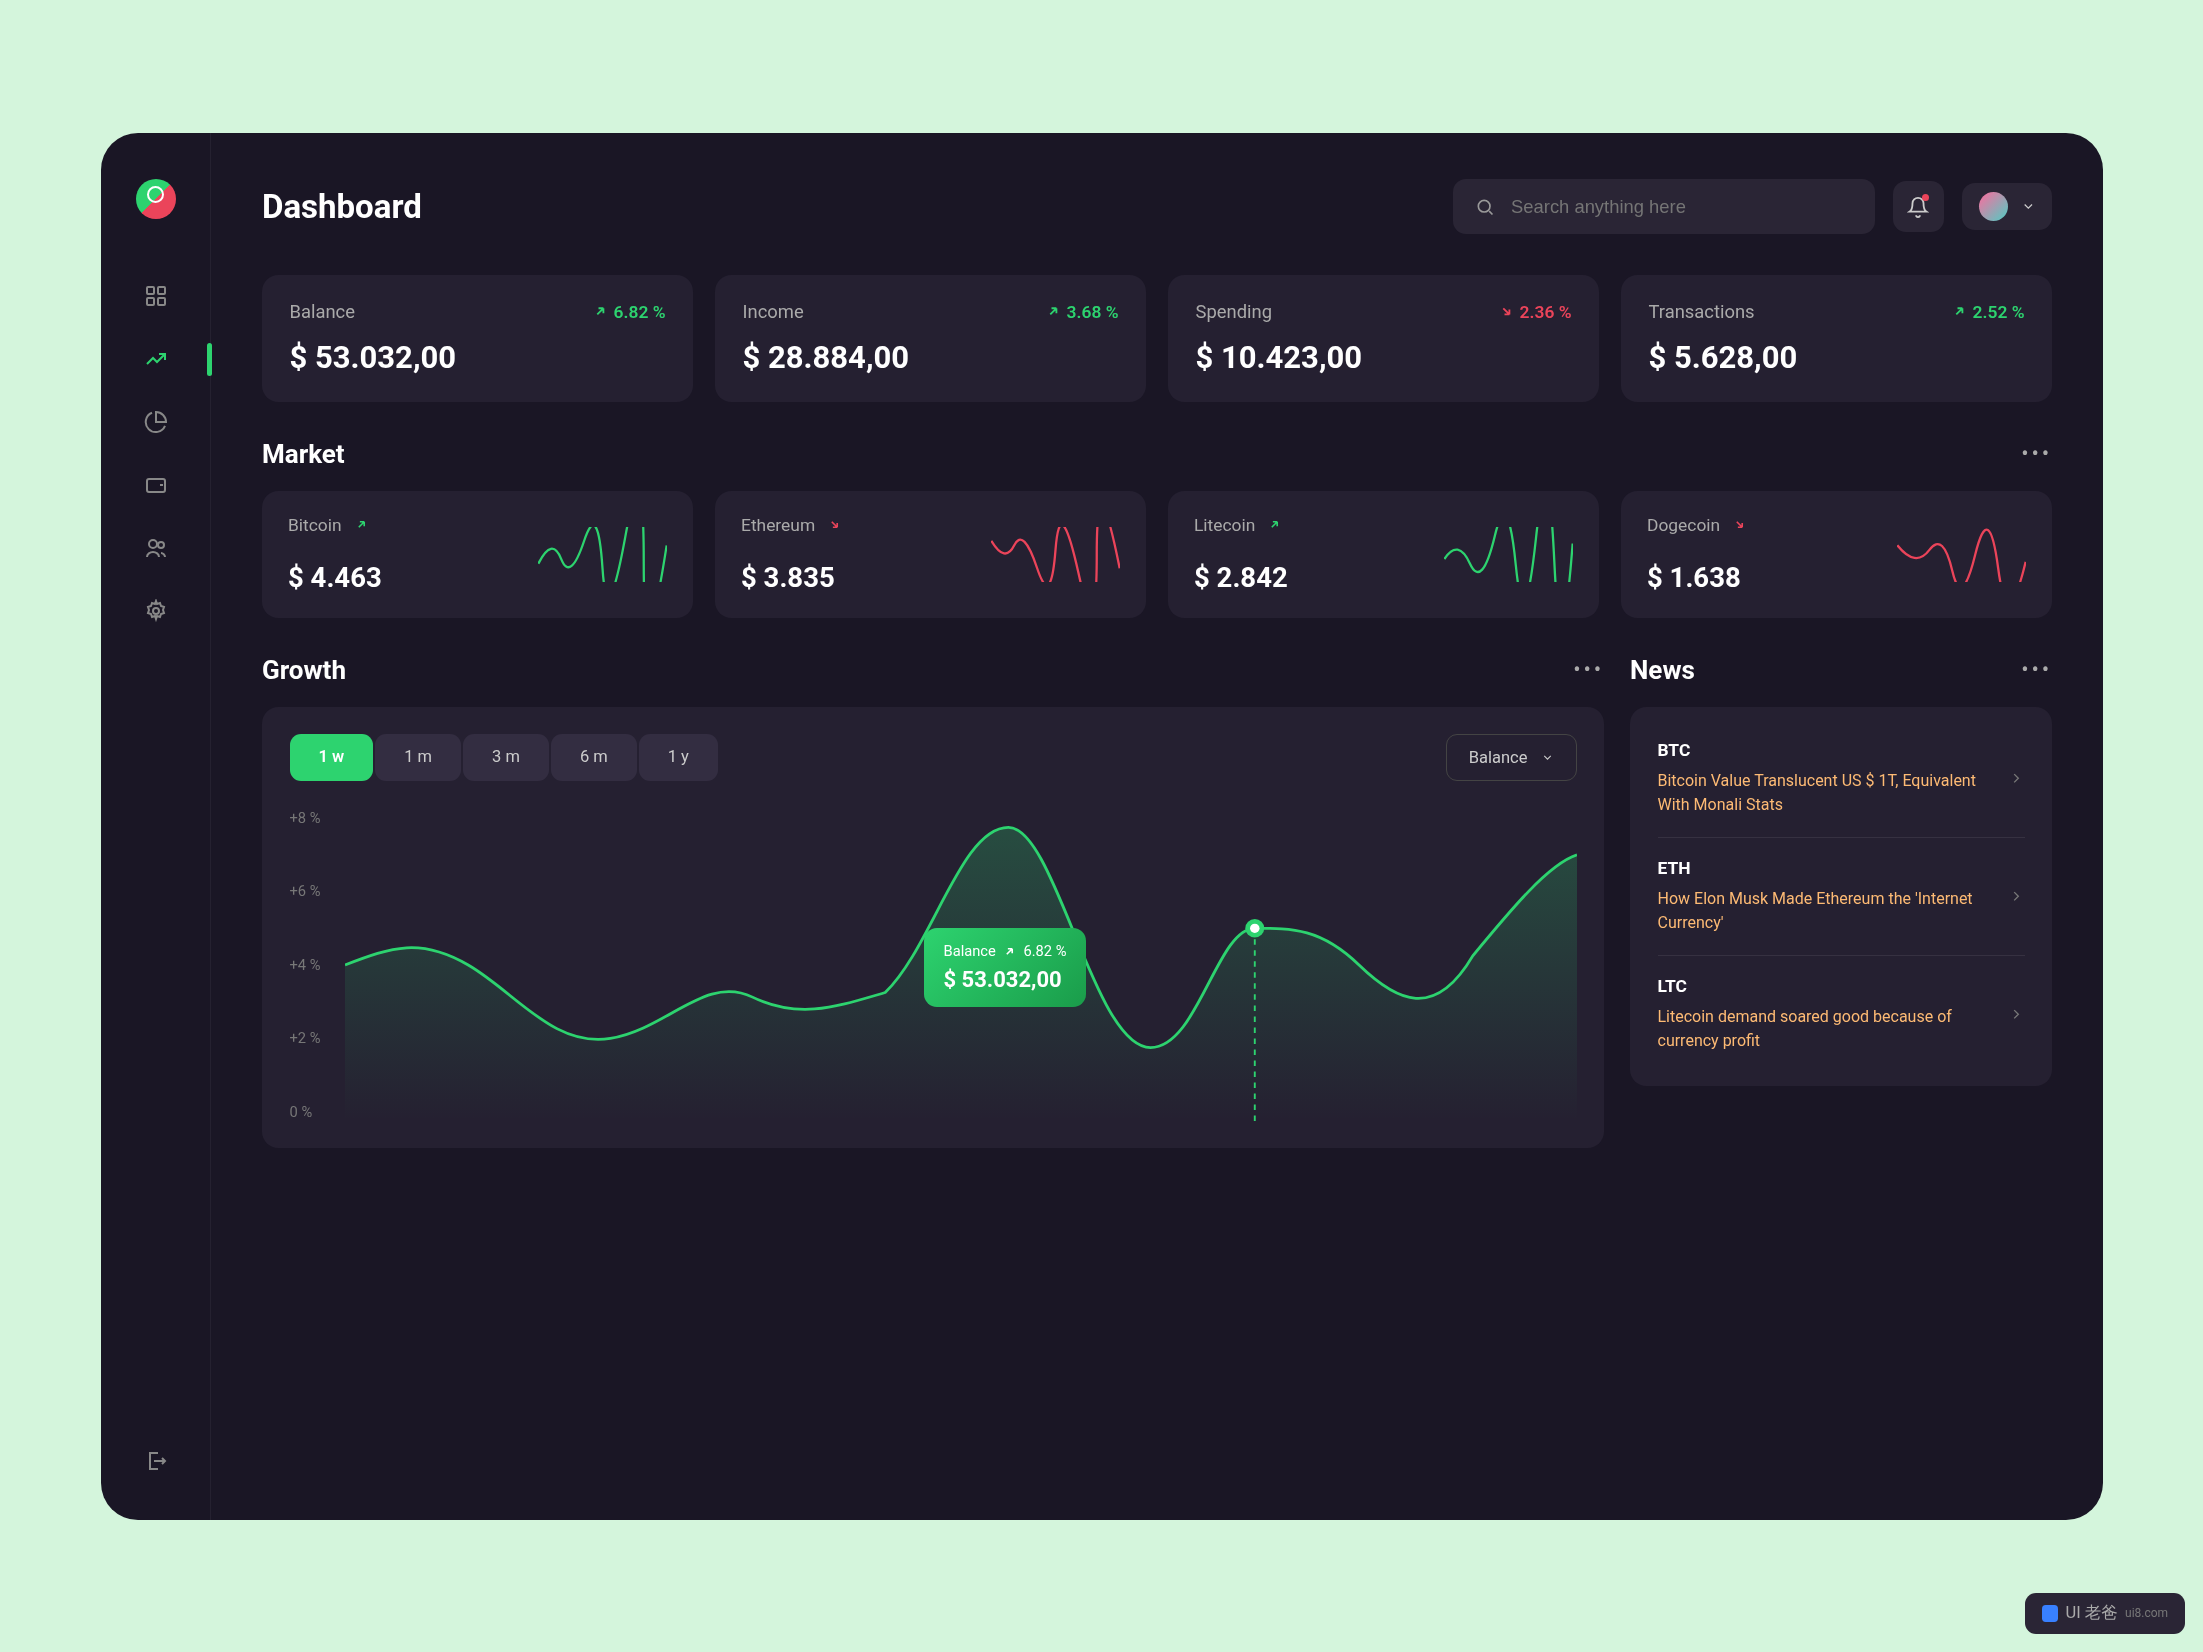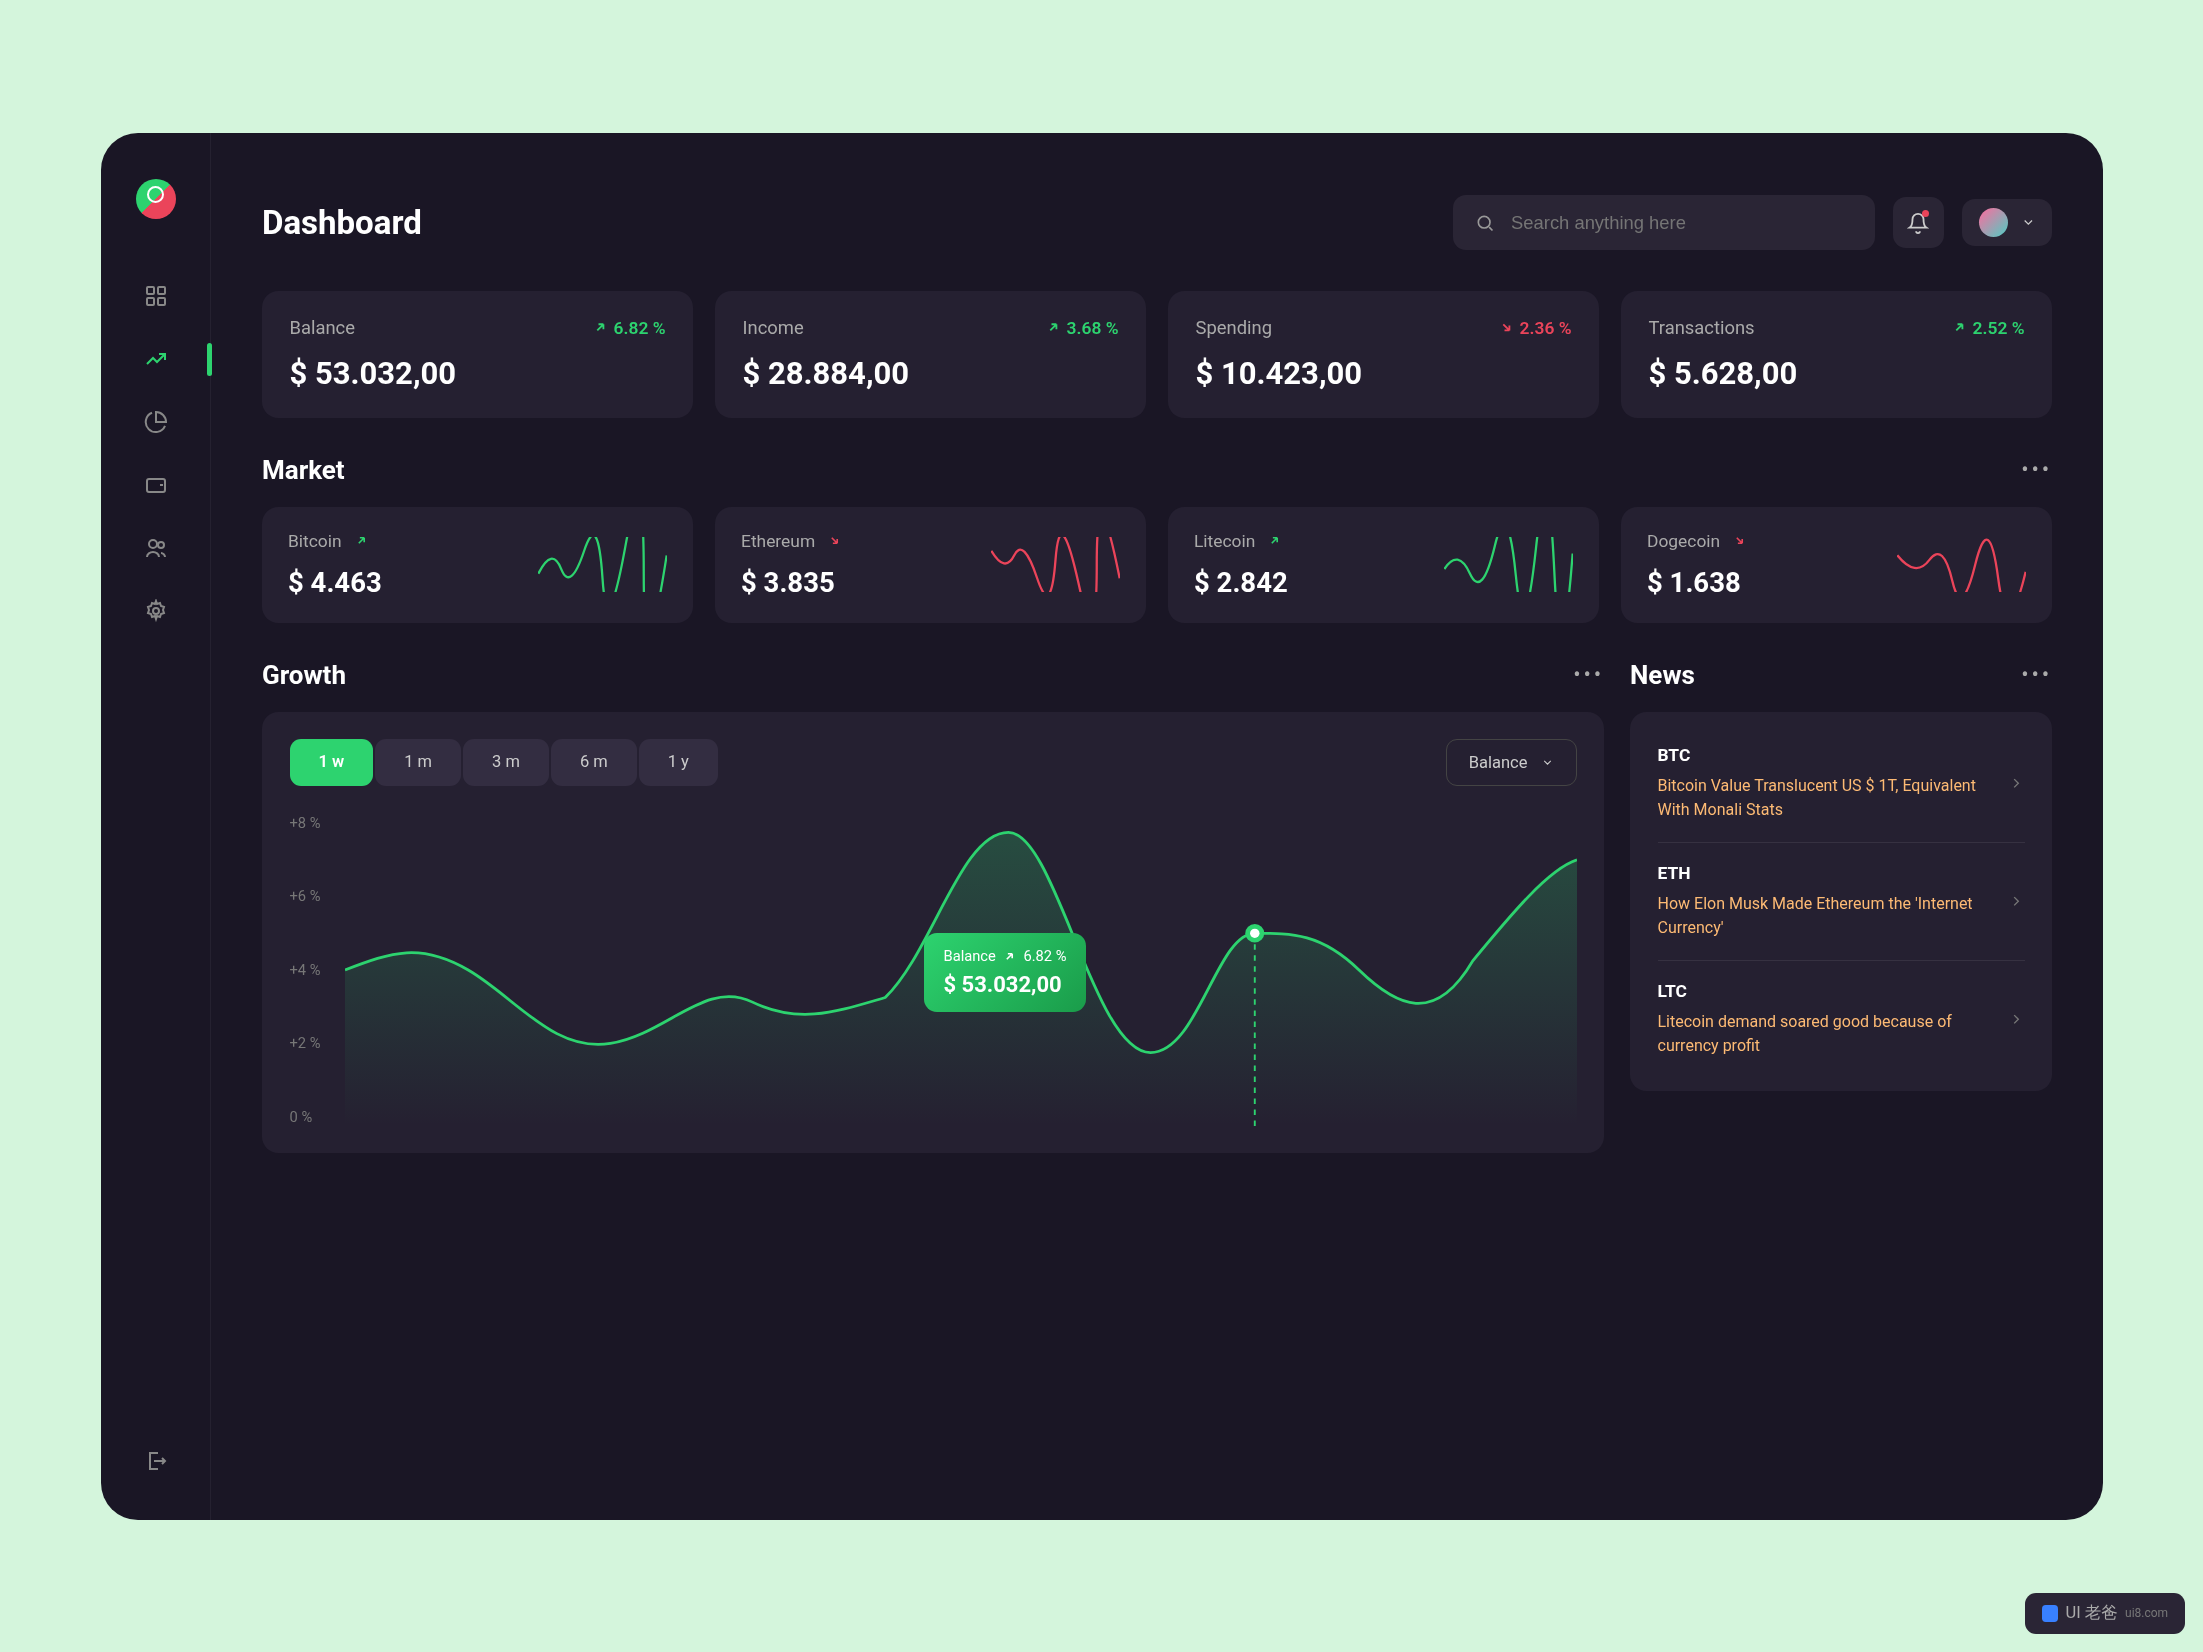--- a/index.html
+++ b/index.html
@@ -65,21 +65,21 @@
   width: 4.6px;
   height: 33px;
   background: #2dd36f;
   border-radius: 2.8px;
 }
 .nav-item svg { stroke: #888; }
 .nav-item.active svg { stroke: #2dd36f; }
 .sidebar-bottom { margin-top: auto; }
 .main {
   flex: 1;
-  padding: 62px 51px;
+  padding: 46px 51px;
   overflow: hidden;
 }
 .header {
   display: flex;
   align-items: center;
   gap: 18.4px;
   margin-bottom: 41px;
 }
 .page-title {
   font-size: 33px;
@@ -178,21 +178,21 @@
 }
 .market-card {
   background: #252031;
   border-radius: 16.5px;
   padding: 24px 26px;
   display: flex;
   align-items: center;
   gap: 11px;
 }
 .market-left { flex: 1; }
-.market-name { color: #aaa; font-size: 17.4px; margin-bottom: 15px; display: flex; align-items: center; gap: 13px; }
+.market-name { color: #aaa; font-size: 17.4px; margin-bottom: 26px; display: flex; align-items: center; gap: 13px; }
 .market-value { color: #ffffff; font-size: 27.5px; font-weight: 700; }
 .market-spark { width: 129px; height: 55px; }
 .bottom-row { display: flex; gap: 26px; }
 .growth-panel { flex: 1; }
 .news-panel { width: 422px; }
 .growth-card {
   background: #252031;
   border-radius: 16.5px;
   padding: 27.5px;
 }

